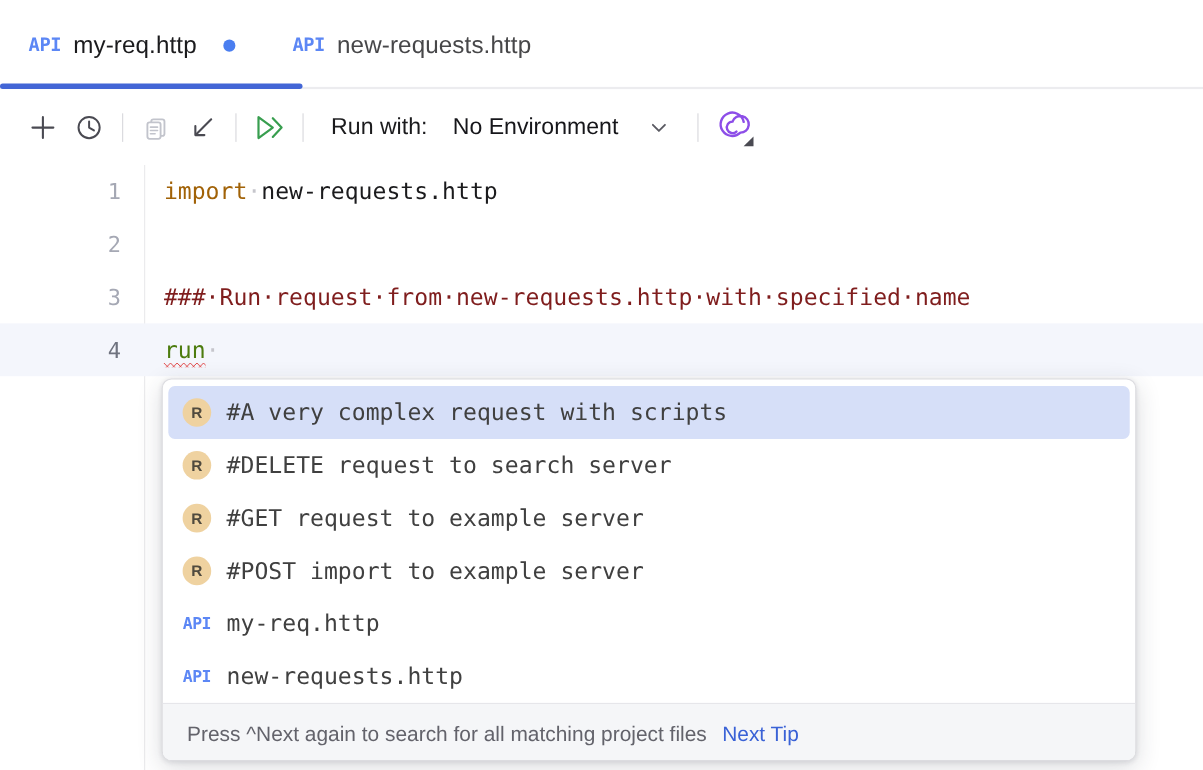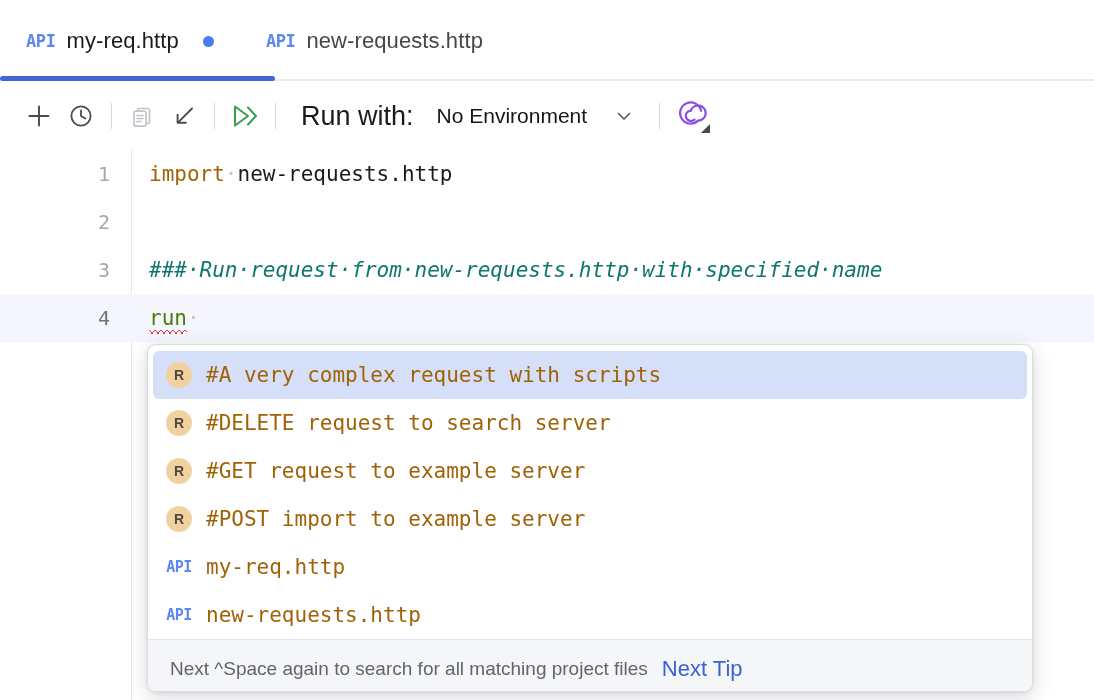--- a/index.html
+++ b/index.html
@@ -53,21 +53,21 @@
   .toolbar-bottom-line {
     position: absolute; left: 0; top: 149px; width: 1094px; height: 1px;
     background: #e7e7ea;
   }
   .tb-btn {
     width: 42px; height: 42px; display: flex; align-items: center;
     justify-content: center; border-radius: 6px; cursor: pointer;
   }
   .tb-sep { width: 1px; height: 26px; background: #d8d8dc; margin: 0 9px; }
   .run-with-label {
-    font-size: 27px; color: #1b1b1d; margin-left: 16px; white-space: nowrap;
+    font-size: 21px; color: #1b1b1d; margin-left: 16px; white-space: nowrap;
   }
   .env-select {
     display: flex; align-items: center; gap: 26px; margin-left: 17px;
     cursor: pointer; border-radius: 5px; padding: 4px 6px;
   }
   .env-value { font-size: 21px; color: #16161a; white-space: nowrap; }
   .chev { display: block; }
   .ai-btn { position: relative; width: 44px; height: 42px;
     display: flex; align-items: center; justify-content: center;
     border-radius: 6px; cursor: pointer; }
@@ -98,21 +98,21 @@
     font-size: 20px; color: #a5a8b4; font-family: "DejaVu Sans Mono", monospace;
     flex: 0 0 110px;
   }
   .code-line.current .ln { color: #6f737f; }
   .code-text {
     margin-left: 39px; white-space: pre; letter-spacing: 0px;
   }
   .kw { color: #a16207; }
   .plain { color: #1b1b1d; }
   .dotsp { color: #c6c6cc; }
-  .comment { color: #0f766e; font-style: italic; }
+  .comment { color: #7f1d1d; }
   .err-word {
     color: #4d7c0f; position: relative; display: inline-block;
   }
   .err-word::after {
     content: ""; position: absolute; left: 0; right: 0; bottom: -4px; height: 4px;
     background-image:
       linear-gradient(45deg, transparent 45%, #e03e3e 45%, #e03e3e 55%, transparent 55%),
       linear-gradient(-45deg, transparent 45%, #e03e3e 45%, #e03e3e 55%, transparent 55%);
     background-size: 6px 6px; background-repeat: repeat-x;
   }
@@ -127,42 +127,42 @@
     display: flex; flex-direction: column;
   }
   .popup-list { flex: 1 1 auto; padding: 6px 5px 0 5px; }
   .cmp-row {
     display: flex; align-items: center; height: 48px;
     padding: 0 13px; gap: 14px; border-radius: 6px; cursor: pointer;
   }
   .cmp-row.selected { background: #d6dff8; }
   .cmp-label {
     font-family: "DejaVu Sans Mono", monospace;
-    font-size: 21px; color: #a16207; white-space: pre;
+    font-size: 21px; color: #404040; white-space: pre;
   }
   .badge-r {
     width: 26px; height: 26px; border-radius: 50%;
     background: #efd2a0; color: #504a3e;
     display: flex; align-items: center; justify-content: center;
     font-family: "Liberation Sans", sans-serif;
     font-size: 14px; font-weight: 700; flex: 0 0 26px;
   }
   .badge-api {
     width: 26px; flex: 0 0 26px; text-align: center;
     font-family: "DejaVu Sans Mono", monospace;
     font-size: 15px; font-weight: 700; letter-spacing: -0.5px;
     color: #5c87f5;
   }
   .popup-footer {
     flex: 0 0 auto; height: 58px; background: #f5f6f8;
     border-top: 1px solid #e6e6ea;
     display: flex; align-items: center; padding-left: 22px; gap: 14px;
   }
   .hint-text { font-size: 19px; color: #63636b; font-family: "Liberation Sans", sans-serif; }
-  .hint-link { font-size: 22px; color: #3a62d6; cursor: pointer; font-family: "Liberation Sans", sans-serif; }
+  .hint-link { font-size: 19px; color: #3a62d6; cursor: pointer; font-family: "Liberation Sans", sans-serif; }
 </style>
 </head>
 <body>
 
 <div id="app">
 
   <div class="tabbar">
     <div class="tabbar-underline"></div>
 
     <div class="tab active">
@@ -298,18 +298,18 @@
       </div>
 
       <div class="cmp-row">
         <span class="badge-api">API</span>
         <span class="cmp-label">new-requests.http</span>
       </div>
 
     </div>
 
     <div class="popup-footer">
-      <span class="hint-text">Next ^Space again to search for all matching project files</span>
+      <span class="hint-text">Press ^Next again to search for all matching project files</span>
       <span class="hint-link">Next Tip</span>
     </div>
   </div>
 
 </div>
 
 </body></html>

